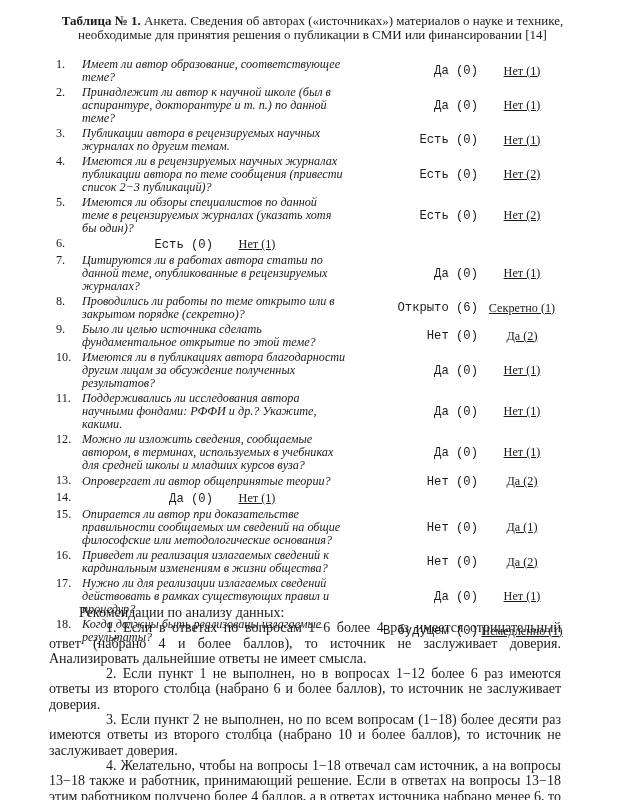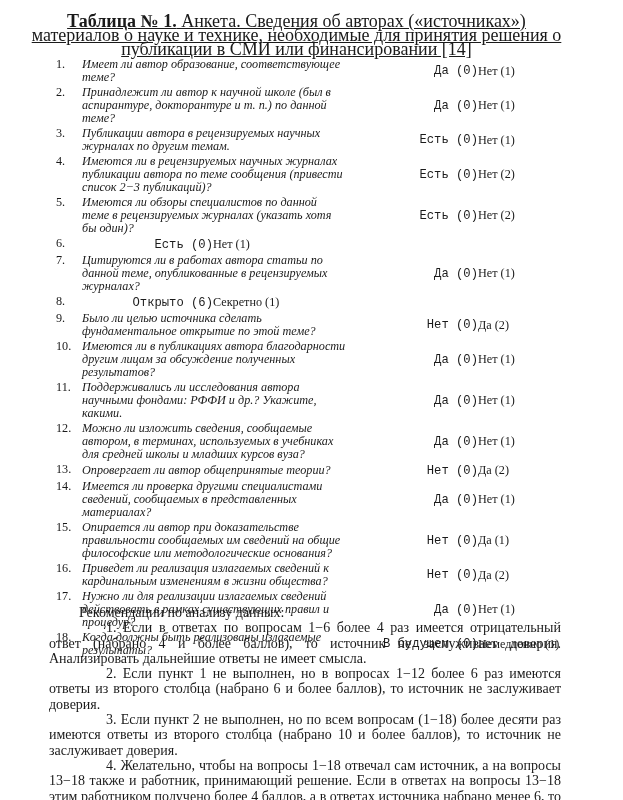--- a/index.html
+++ b/index.html
@@ -3,33 +3,33 @@
 <meta charset="utf-8">
 <style>
   html, body { margin: 0; padding: 0; background: #ffffff; }
   body {
     width: 623px; height: 800px; overflow: hidden; position: relative;
     font-family: "Liberation Serif", "DejaVu Serif", serif;
     color: #1a1a1a;
     font-size: 12.2px;
   }
   .caption {
-    position: absolute; left: 24px; top: 14px; width: 545px;
-    text-align: center; line-height: 14px; font-size: 18px; text-decoration: underline;
+    position: absolute; left: 40px; top: 14px; width: 545px;
+    text-align: center; line-height: 14px; font-size: 13px;
   }
   .caption b { font-weight: bold; }
   .table { position: absolute; left: 0; top: 58px; width: 623px; }
   .row {
     display: flex; align-items: center; position: relative;
     margin-bottom: 2px;
   }
   .num { width: 26px; margin-left: 56px; flex: none; align-self: flex-start; line-height: 13px; }
   .q { width: 265px; flex: none; line-height: 13px; font-style: italic; }
   .a1 { width: 104px; margin-left: 27px; text-align: right; flex: none; font-family: Liberation Mono, monospace; }
-  .a2 { width: 88px; text-align: left; flex: none; }
+  .a2 { width: 88px; text-align: center; flex: none; text-decoration: underline; }
   .recs {
     position: absolute; left: 49px; top: 605px; width: 512px;
     line-height: 15.3px; font-size: 14px; text-align: justify;
   }
   .recs p { margin: 0; }
   .recs .head { text-indent: 30px; }
   .recs .item { text-indent: 57px; }
 </style>
 </head>
 <body>
@@ -75,20 +75,21 @@
       <div class="a2">Нет (1)</div>
     </div>
     <div class="row">
       <div class="num">7.</div>
       <div class="q">Цитируются ли в работах автора статьи по данной теме, опубликованные в рецензируемых журналах?</div>
       <div class="a1">Да (0)</div>
       <div class="a2">Нет (1)</div>
     </div>
     <div class="row">
       <div class="num">8.</div>
+      <div class="q">Проводились ли работы по теме открыто или в закрытом порядке (секретно)?</div>
       <div class="a1">Открыто (6)</div>
       <div class="a2">Секретно (1)</div>
     </div>
     <div class="row">
       <div class="num">9.</div>
       <div class="q">Было ли целью источника сделать фундаментальное открытие по этой теме?</div>
       <div class="a1">Нет (0)</div>
       <div class="a2">Да (2)</div>
     </div>
     <div class="row">
@@ -110,21 +111,20 @@
       <div class="a2">Нет (1)</div>
     </div>
     <div class="row">
       <div class="num">13.</div>
       <div class="q">Опровергает ли автор общепринятые теории?</div>
       <div class="a1">Нет (0)</div>
       <div class="a2">Да (2)</div>
     </div>
     <div class="row">
       <div class="num">14.</div>
-      <div class="q">Имеется ли проверка другими специалистами сведений, сообщаемых в представленных материалах?</div>
       <div class="a1">Да (0)</div>
       <div class="a2">Нет (1)</div>
     </div>
     <div class="row">
       <div class="num">15.</div>
       <div class="q">Опирается ли автор при доказательстве правильности сообщаемых им сведений на общие философские или методологические основания?</div>
       <div class="a1">Нет (0)</div>
       <div class="a2">Да (1)</div>
     </div>
     <div class="row">

